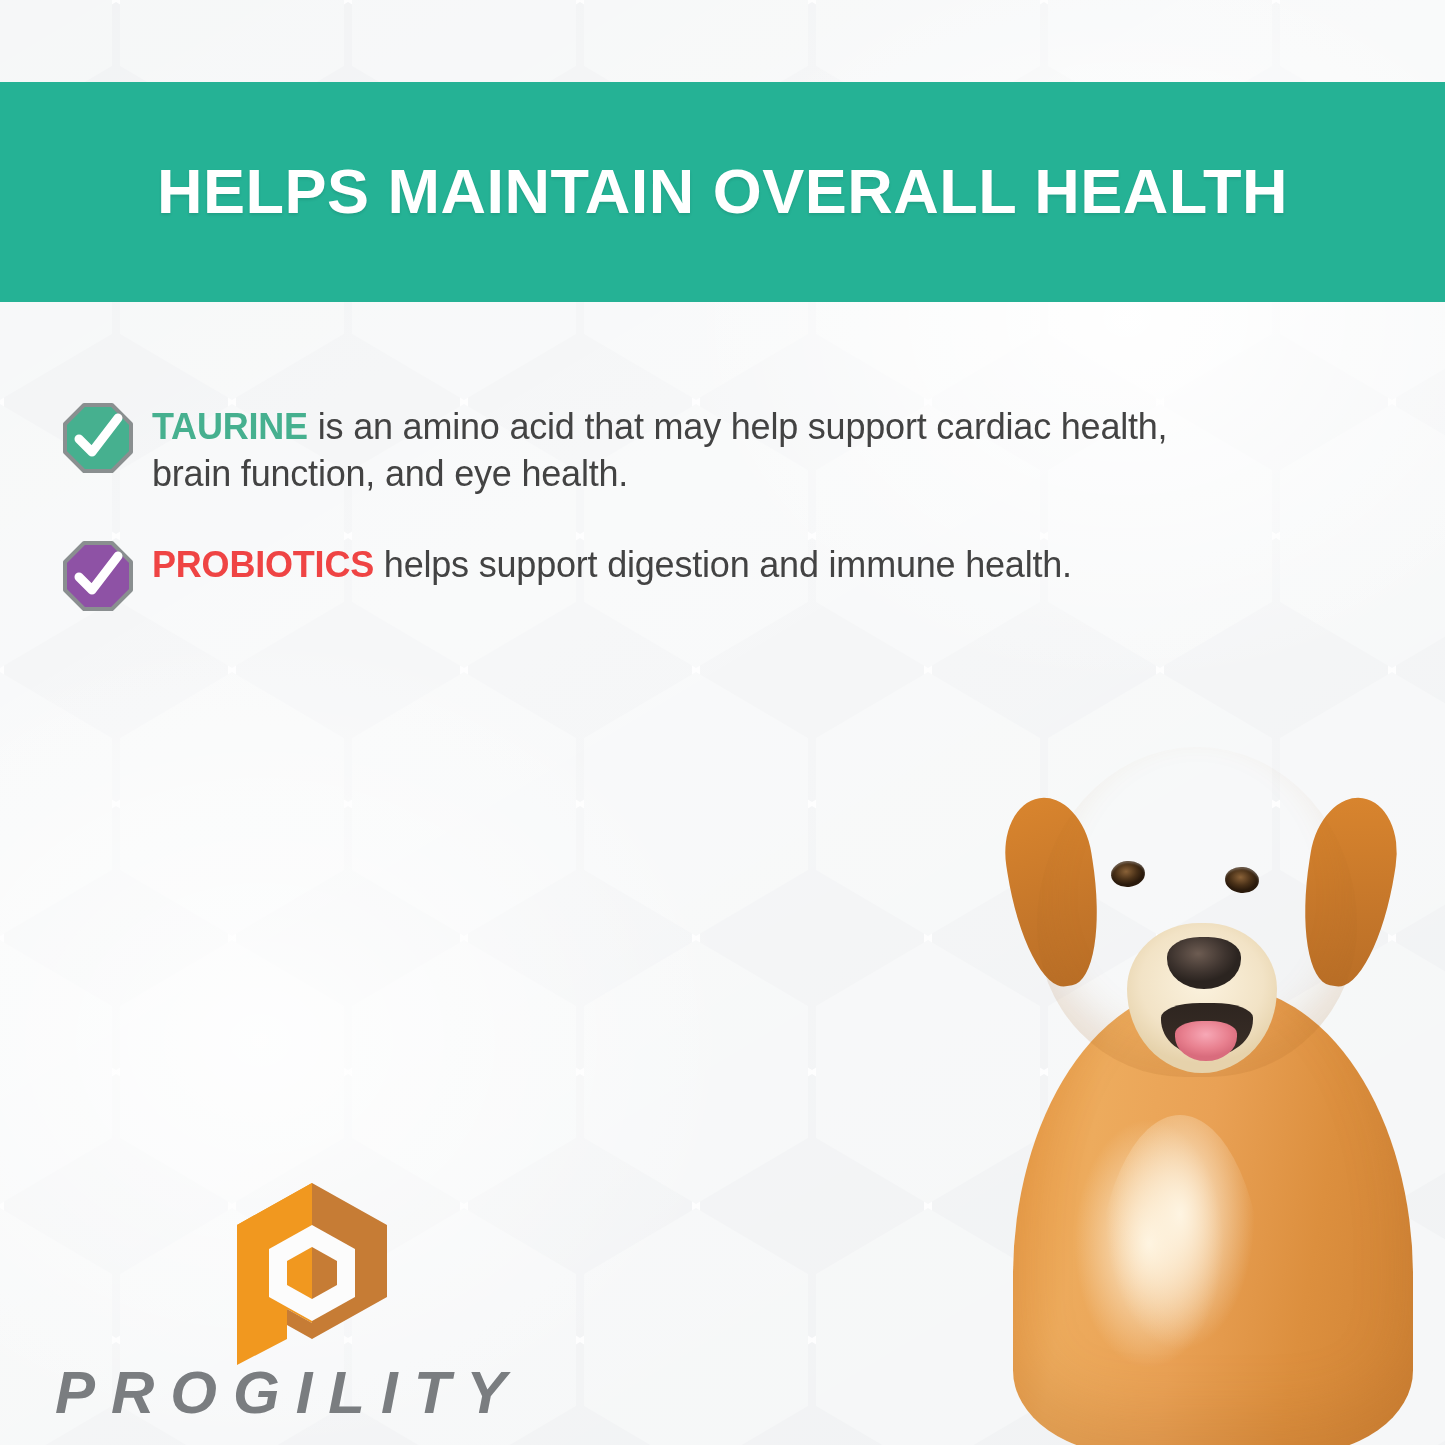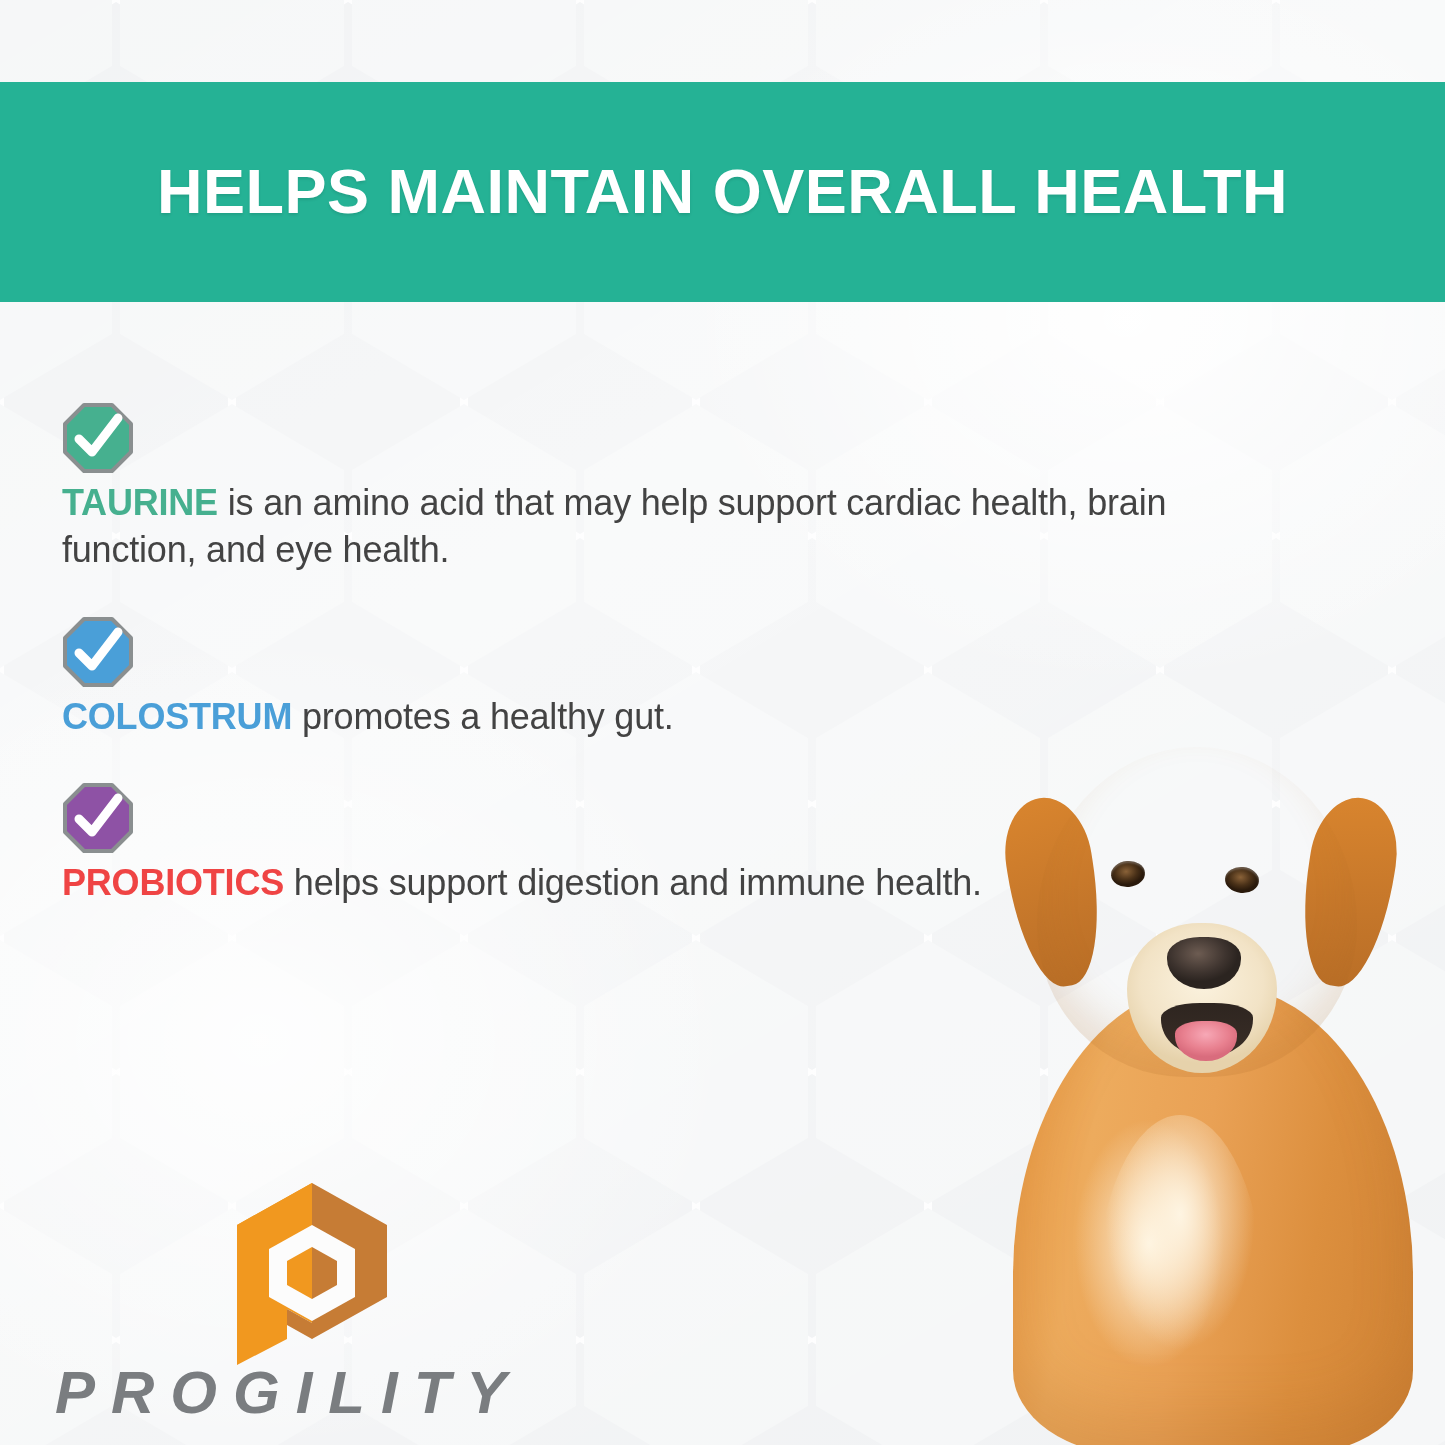--- a/index.html
+++ b/index.html
@@ -27,21 +27,21 @@
     display:flex;flex-direction:column;align-items:center;justify-content:center;gap:8px;
   }
   .banner-line{
     color:#ffffff;font-weight:bold;font-size:63px;line-height:1.32;
     letter-spacing:.5px;text-align:center;white-space:nowrap;
     text-shadow:0 2px 3px rgba(0,0,0,.10);
   }
 
   
   #bullets{position:absolute;left:62px;top:398px;width:1160px;z-index:6;}
-  .bullet{display:flex;align-items:flex-start;margin-bottom:38px;flex-direction:column;}
+  .bullet{display:flex;align-items:flex-start;margin-bottom:38px;}
   .badge{
     position:relative;flex:0 0 auto;width:72px;height:72px;margin-right:18px;margin-top:4px;
   }
   .badge svg{display:block;width:72px;height:72px;}
   .btext{
     font-size:36px;line-height:1.30;color:#434343;padding-top:6px;
     letter-spacing:-.2px;
   }
   .btext .kw{font-weight:bold;}
 
@@ -171,31 +171,20 @@
         <polygon points="22,3 50,3 69,22 69,50 50,69 22,69 3,50 3,22" fill="#46b08f" stroke="#8a8f90" stroke-width="4" stroke-linejoin="round"></polygon>
         <path d="M17 37 L30 50 L56 16" fill="none" stroke="#ffffff" stroke-width="9" stroke-linecap="round" stroke-linejoin="round"></path>
       </svg>
     </div>
     <div class="btext">
       <span class="kw" style="color:#46b08f">TAURINE</span><span> is an amino acid that may help support cardiac health, brain function, and eye health.</span>
     </div>
   </div>
 
 
-  <div class="bullet">
-    <div class="badge">
-      <svg viewBox="0 0 72 72" xmlns="http://www.w3.org/2000/svg">
-        <polygon points="22,3 50,3 69,22 69,50 50,69 22,69 3,50 3,22" fill="#4a9fd8" stroke="#8a8f90" stroke-width="4" stroke-linejoin="round"></polygon>
-        <path d="M17 37 L30 50 L56 16" fill="none" stroke="#ffffff" stroke-width="9" stroke-linecap="round" stroke-linejoin="round"></path>
-      </svg>
-    </div>
-    <div class="btext">
-      <span class="kw" style="color:#4a9fd8">COLOSTRUM</span><span> promotes a healthy gut.</span>
-    </div>
-  </div>
 
   <div class="bullet">
     <div class="badge">
       <svg viewBox="0 0 72 72" xmlns="http://www.w3.org/2000/svg">
         <polygon points="22,3 50,3 69,22 69,50 50,69 22,69 3,50 3,22" fill="#8e52a5" stroke="#8a8f90" stroke-width="4" stroke-linejoin="round"></polygon>
         <path d="M17 37 L30 50 L56 16" fill="none" stroke="#ffffff" stroke-width="9" stroke-linecap="round" stroke-linejoin="round"></path>
       </svg>
     </div>
     <div class="btext">
       <span class="kw" style="color:#ef4444">PROBIOTICS</span><span> helps support digestion and immune health.</span>

